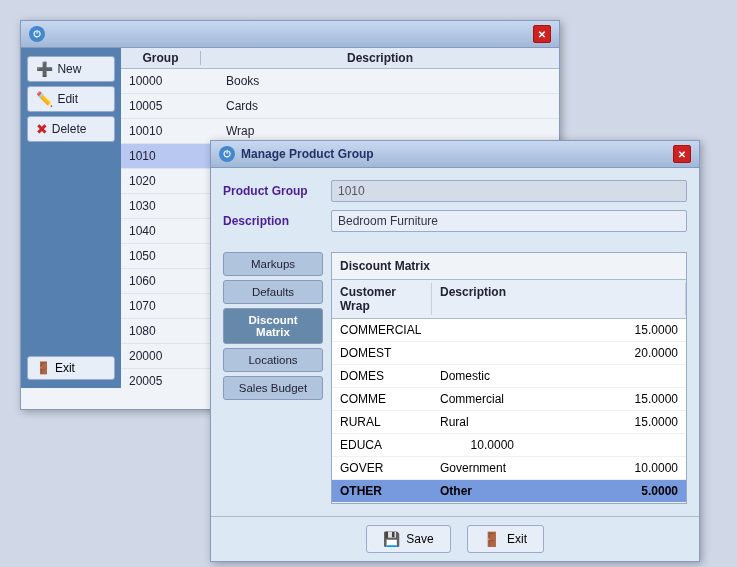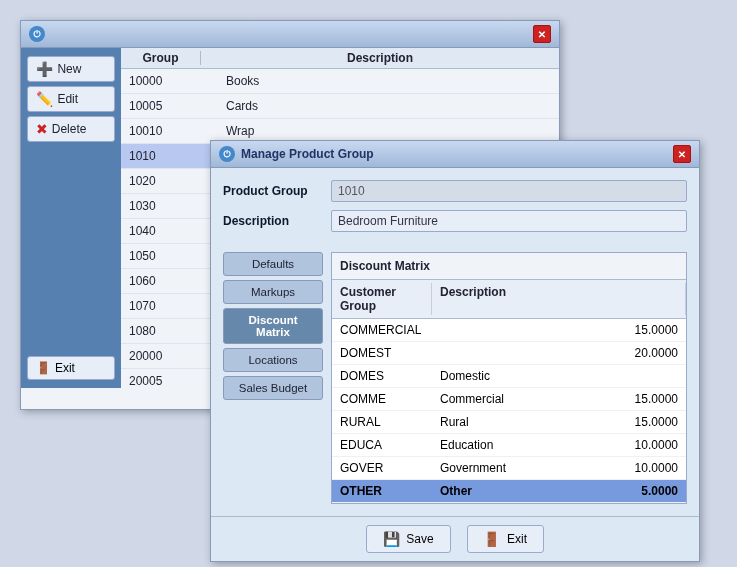--- a/index.html
+++ b/index.html
@@ -135,21 +135,21 @@
     }
     .form-row {
       display: flex;
       align-items: center;
       margin-bottom: 8px;
       gap: 8px;
     }
     .form-label {
       width: 100px;
       font-weight: bold;
-      color: #0f172a;
+      color: #4c1d95;
       text-align: left;
     }
     .form-input {
       flex: 1;
       padding: 3px 6px;
       border: 1px solid #99aacc;
       background: #e8eef8;
       color: #334;
       border-radius: 2px;
       font-size: 12px;
@@ -376,31 +376,31 @@
       <input class="form-input readonly" readonly="" value="1010" style="">
     </div>
     <div class="form-row">
       <div class="form-label">Description</div>
       <input class="form-input" value="Bedroom Furniture" style="">
     </div>
   </div>
   <div class="dialog-main">
 
     <div class="tab-buttons" id="tab-buttons">
-    <button class="tab-btn">Defaults</button>
-        <button class="tab-btn">Markups</button>
+    <button class="tab-btn">Markups</button>
+        <button class="tab-btn">Defaults</button>
         <button class="tab-btn active">Discount Matrix</button>
         <button class="tab-btn">Locations</button>
         <button class="tab-btn">Sales Budget</button>
       </div>
 
     <div class="content-panel">
       <div class="content-title">Discount Matrix</div>
       <div class="content-table-header">
-        <div class="cth cth-cg">Customer Group</div>
+        <div class="cth cth-cg">Customer Wrap</div>
         <div class="cth cth-desc">Description</div>
       </div>
       <div class="content-table-body" id="discount-table-body">
       <div class="ct-row">
     <div class="ct-cell ct-cg">COMMERCIAL</div>
     <div class="ct-cell ct-desc"></div>
     <div class="ct-cell ct-disc">15.0000</div>
   </div>
           <div class="ct-row">
     <div class="ct-cell ct-cg">DOMEST</div>
@@ -417,21 +417,20 @@
     <div class="ct-cell ct-desc">Commercial</div>
     <div class="ct-cell ct-disc">15.0000</div>
   </div>
           <div class="ct-row">
     <div class="ct-cell ct-cg">RURAL</div>
     <div class="ct-cell ct-desc">Rural</div>
     <div class="ct-cell ct-disc">15.0000</div>
   </div>
           <div class="ct-row">
     <div class="ct-cell ct-cg">EDUCA</div>
-    <div class="ct-cell ct-desc">Education</div>
     <div class="ct-cell ct-disc">10.0000</div>
   </div>
           <div class="ct-row">
     <div class="ct-cell ct-cg">GOVER</div>
     <div class="ct-cell ct-desc">Government</div>
     <div class="ct-cell ct-disc">10.0000</div>
   </div>
           <div class="ct-row selected">
     <div class="ct-cell ct-cg">OTHER</div>
     <div class="ct-cell ct-desc">Other</div>

